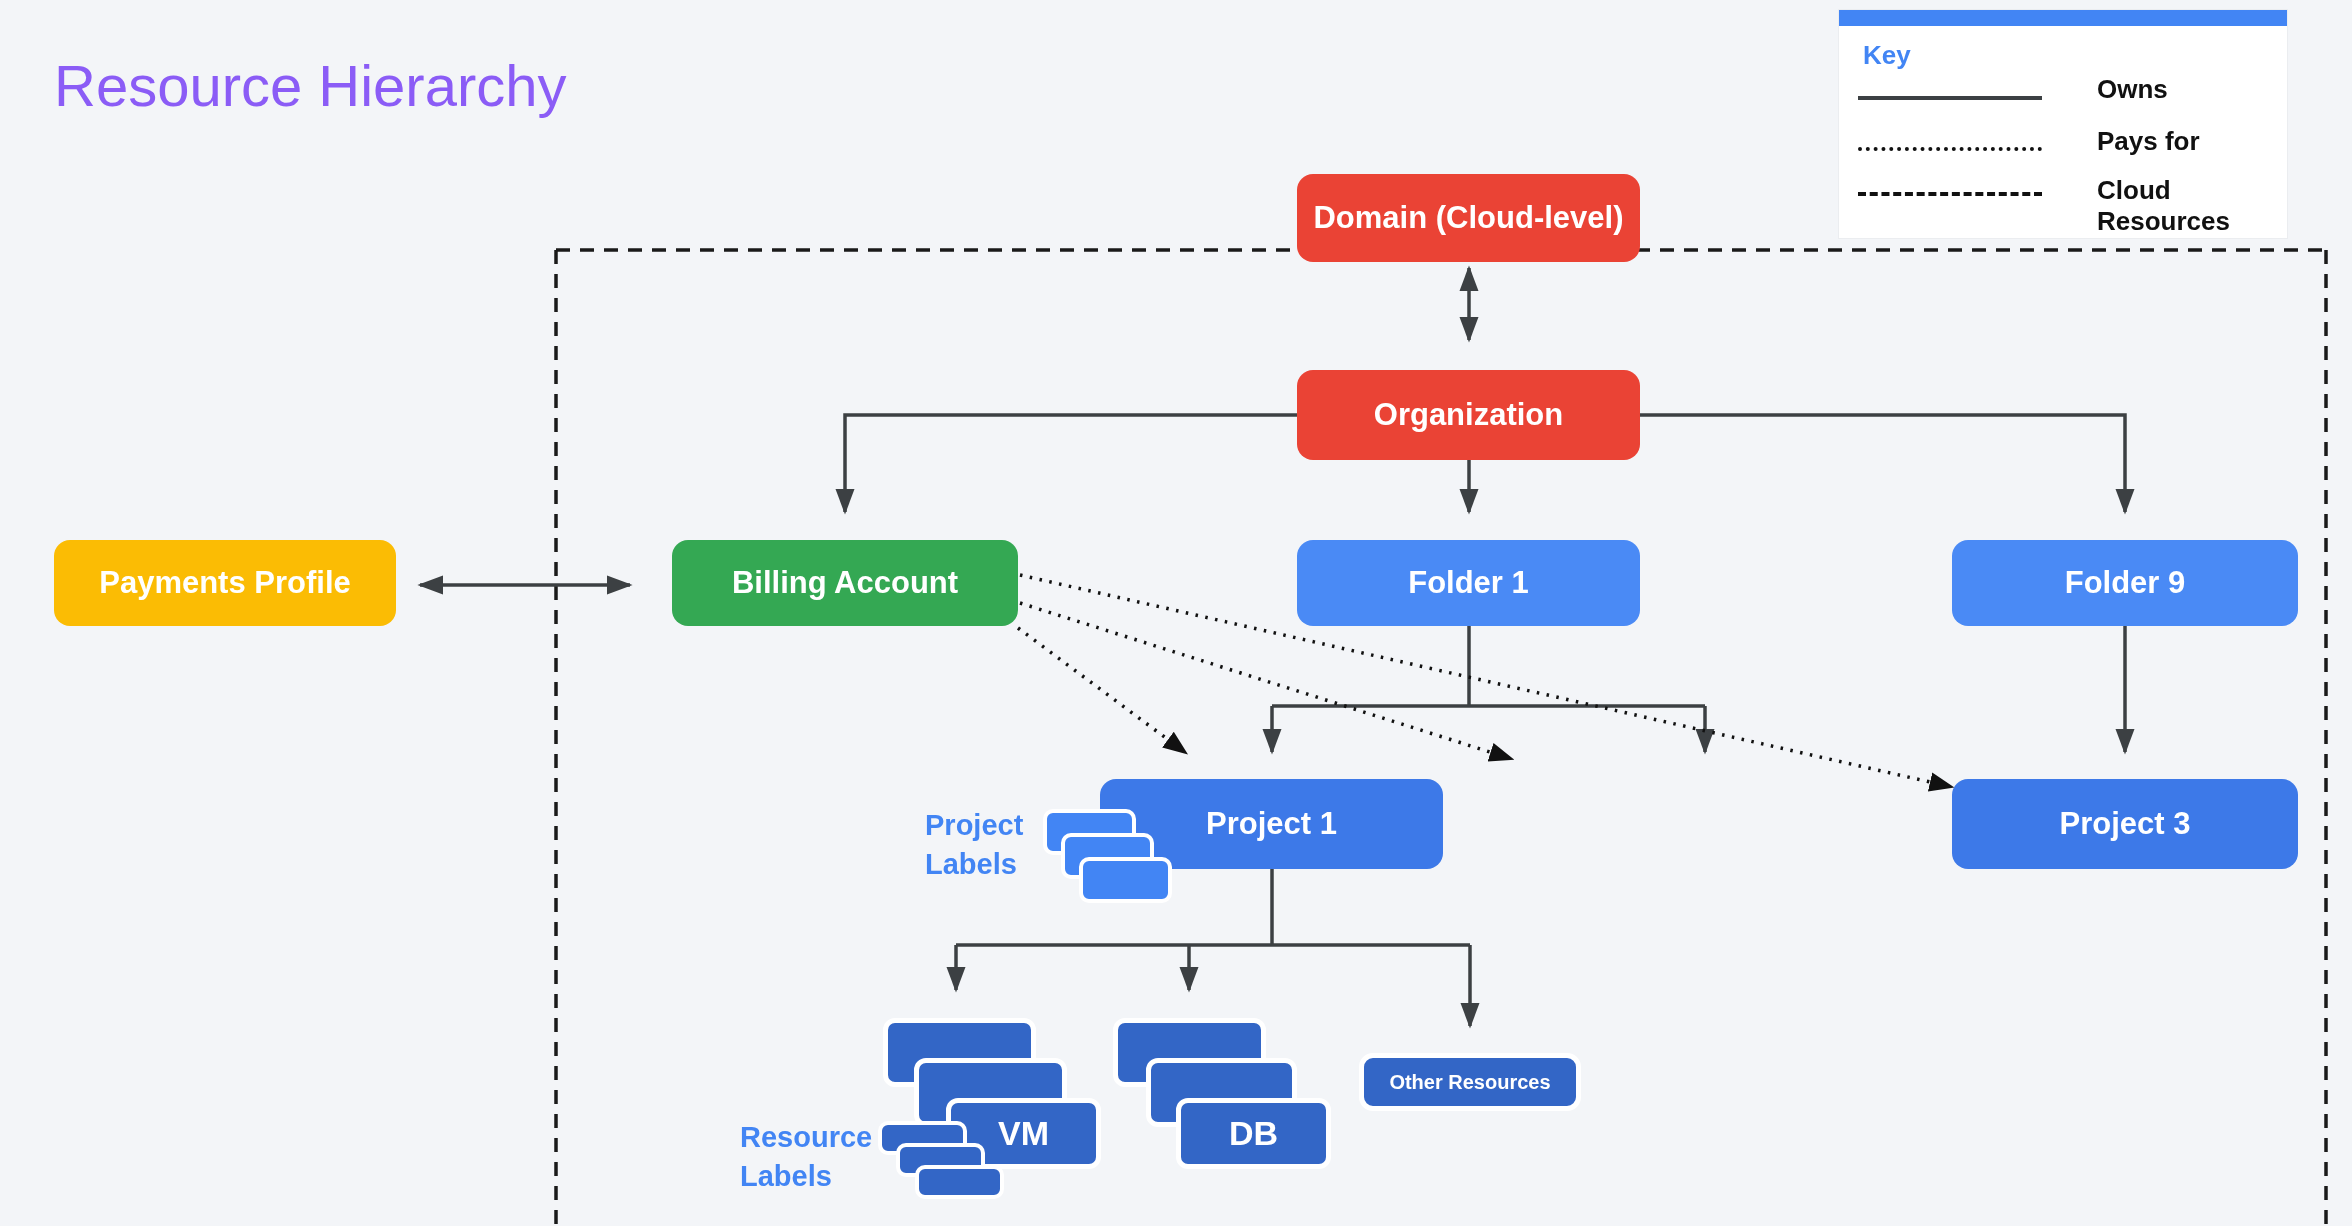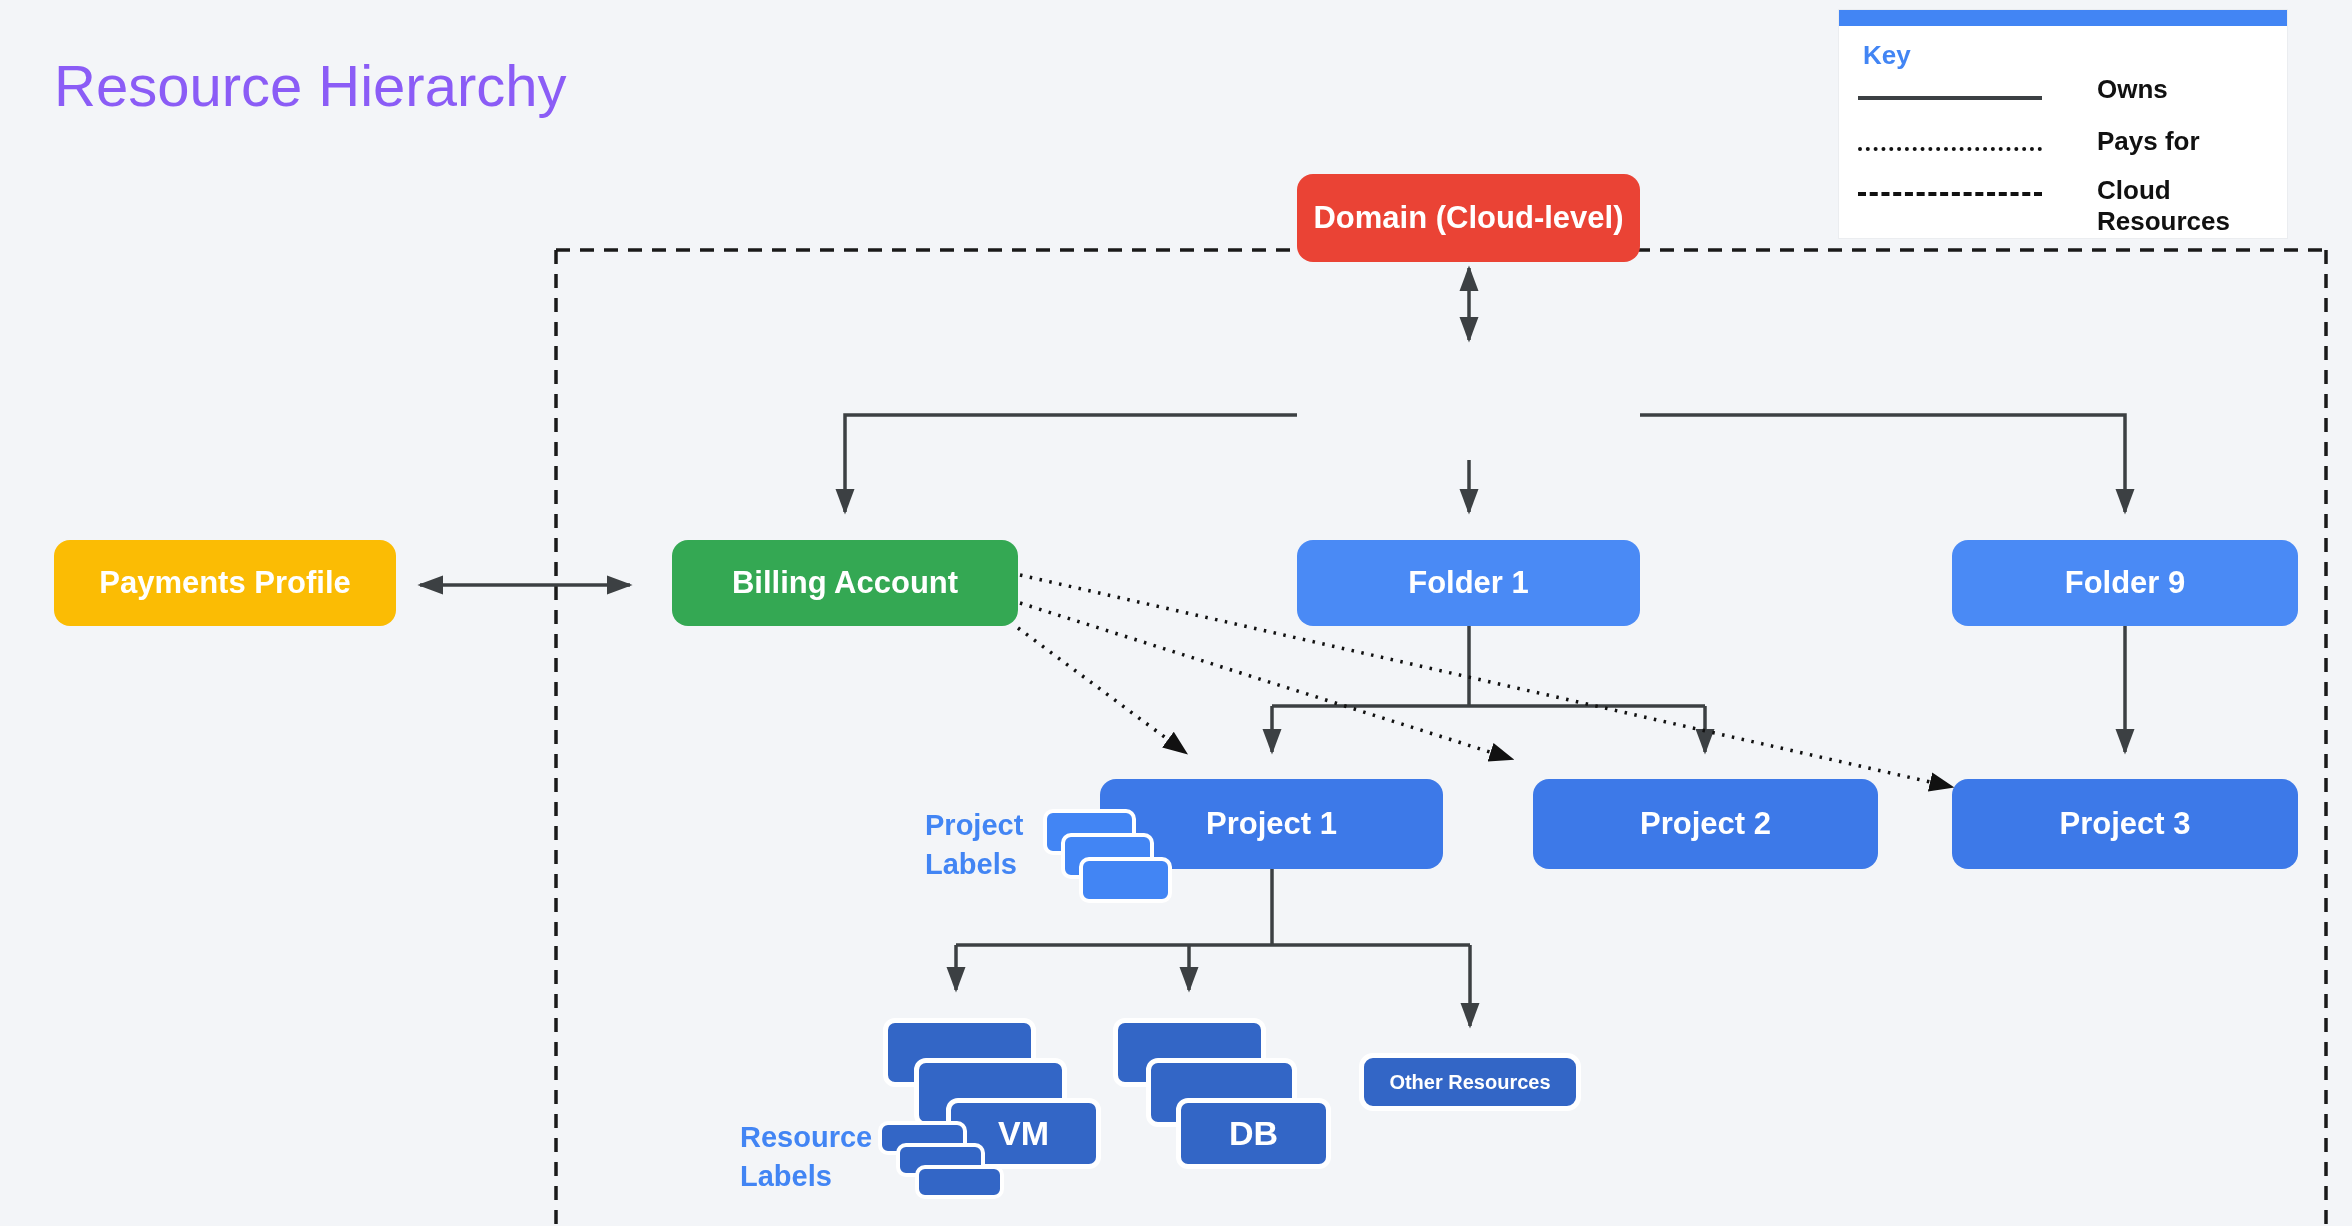--- a/index.html
+++ b/index.html
@@ -97,26 +97,26 @@
     <div class="keyhead">Key</div>
     <div class="ksample solid" style="top:86px;"></div>
     <div class="ksample dotted" style="top:137px;"></div>
     <div class="ksample dashed" style="top:182px;"></div>
     <div class="klabel" style="top:64px;">Owns</div>
     <div class="klabel" style="top:116px;">Pays for</div>
     <div class="klabel" style="top:165px;">Cloud Resources</div>
   </div>
 
   <div class="node" style="left: 1297px; top: 174px; width: 343px; height: 88px; background: rgb(234, 67, 53);">Domain (Cloud-level)</div>
+  <div class="node" style="left: 1297px; top: 370px; width: 343px; height: 90px; background: rgb(234, 67, 53);">Organization</div>
   <div class="node" style="left: 54px; top: 540px; width: 342px; height: 86px; background: rgb(251, 188, 4);">Payments Profile</div>
   <div class="node" style="left: 672px; top: 540px; width: 346px; height: 86px; background: rgb(52, 168, 83);">Billing Account</div>
   <div class="node" style="left: 1297px; top: 540px; width: 343px; height: 86px; background: rgb(74, 138, 245);">Folder 1</div>
   <div class="node" style="left: 1952px; top: 540px; width: 346px; height: 86px; background: rgb(74, 138, 245);">Folder 9</div>
   <div class="node" style="left: 1100px; top: 779px; width: 343px; height: 90px; background: rgb(61, 121, 232);">Project 1</div>
-  <div class="node" style="left: 1533px; top: 779px; width: 345px; height: 90px; background: rgb(61, 121, 232);">Project 2</div>
   <div class="node" style="left: 1952px; top: 779px; width: 346px; height: 90px; background: rgb(61, 121, 232);">Project 3</div>
 
   <div>
     <div class="card small" style="left: 1043px; top: 809px; width: 93px; height: 46px; background: rgb(66, 133, 244);"></div>
     <div class="card small" style="left: 1061px; top: 833px; width: 93px; height: 46px; background: rgb(66, 133, 244);"></div>
     <div class="card small" style="left: 1079px; top: 857px; width: 93px; height: 46px; background: rgb(66, 133, 244);"></div>
   </div>
 
   <div>
     <div class="card" style="left: 883px; top: 1018px; width: 153px; height: 69px; background: rgb(51, 102, 198);"></div>

